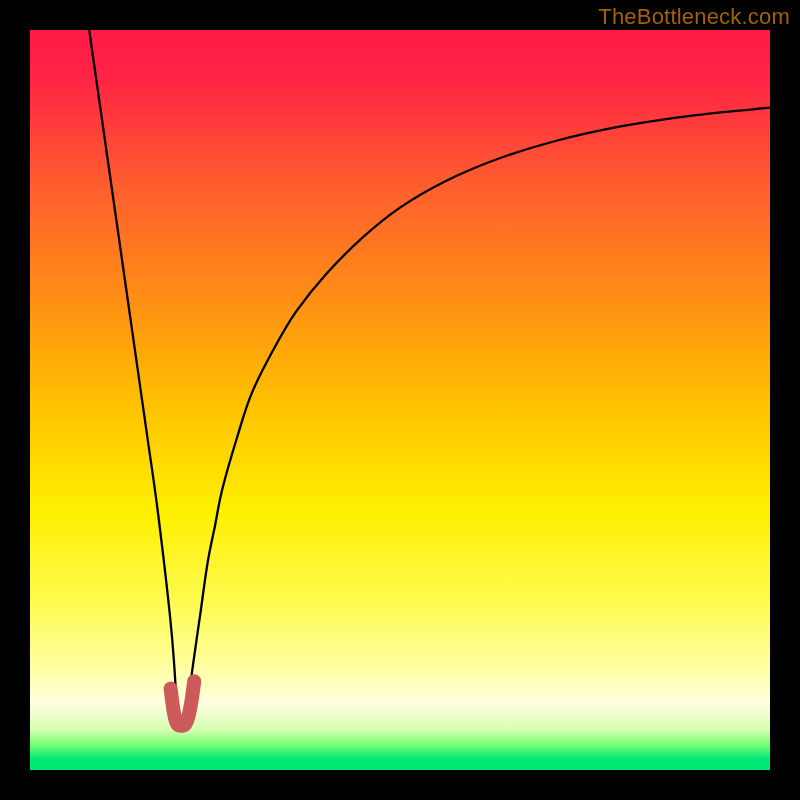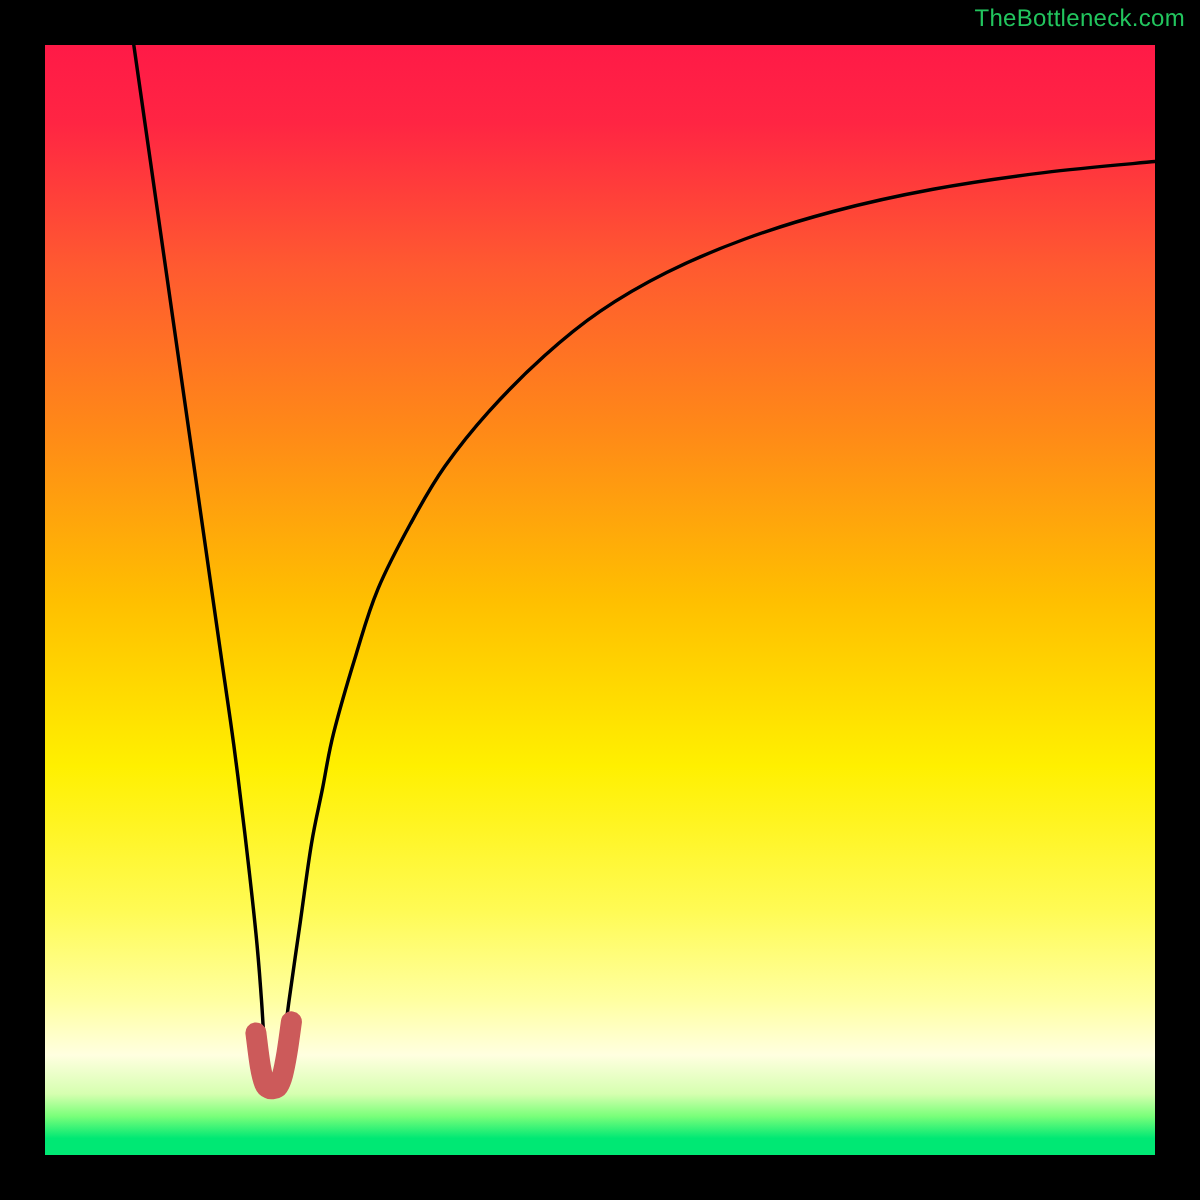--- a/index.html
+++ b/index.html
@@ -27,23 +27,23 @@
   }
   .plot svg {
     display: block;
     width: 740px;
     height: 740px;
   }
   .watermark {
     position: absolute;
     top: 4px;
     right: 10px;
-    color: #22c55e;
+    color: #a16207;
     font-family: Arial, Helvetica, sans-serif;
-    font-size: 16px;
+    font-size: 22px;
     font-weight: 500;
     letter-spacing: 0.2px;
     user-select: none;
   }
 </style>
 </head>
 <body>
 
 <div class="frame">
   <div class="plot">

